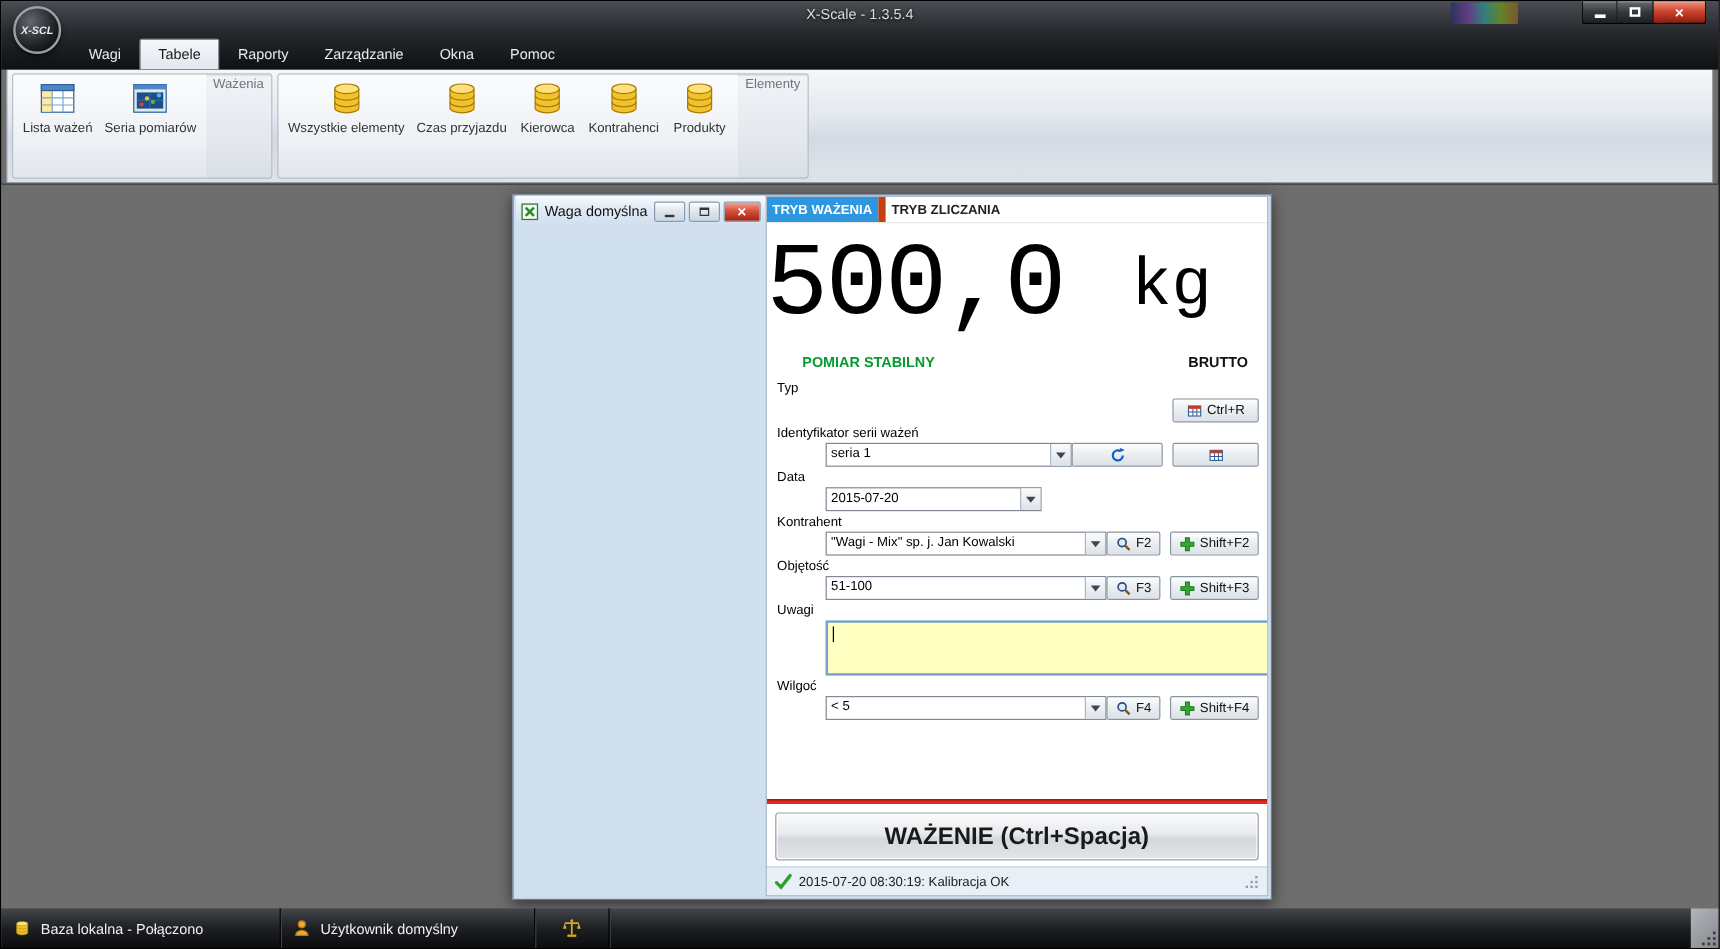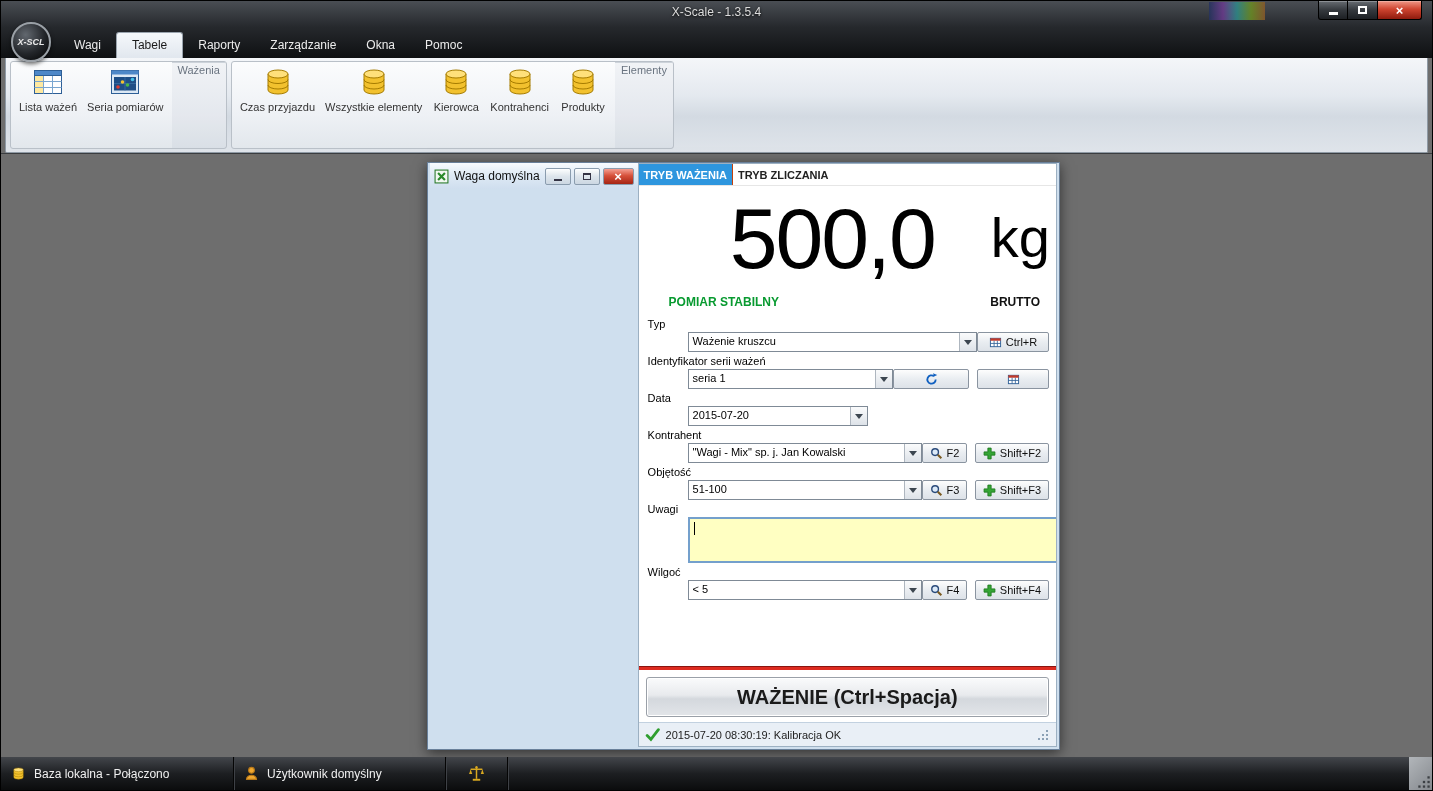--- a/index.html
+++ b/index.html
@@ -3,21 +3,21 @@
 <meta charset="utf-8">
 <style>
   * { margin:0; padding:0; box-sizing:border-box; }
   html,body { width:1433px; height:791px; overflow:hidden; background:#0a0a0a;
               font-family:"Liberation Sans","DejaVu Sans",sans-serif; }
   .app { position:relative; width:1433px; height:791px; background:#6e6e6e; border:1px solid #000; }
 
   
   .header { position:absolute; top:0; left:0; right:0; height:57px;
             background:linear-gradient(180deg,#4a4e54 0%,#26292d 45%,#0e1012 100%); }
-  .app-logo { position:absolute; left:10px; top:21px; width:40px; height:40px; border-radius:50%;
+  .app-logo { position:absolute; left:10px; top:4px; width:40px; height:40px; border-radius:50%;
               background:radial-gradient(circle at 35% 30%, #62686f 0%, #23262a 55%, #000 100%);
               border:2px solid #9aa0a6; box-shadow:0 2px 4px rgba(0,0,0,.6);
               display:flex; align-items:center; justify-content:center;
               color:#e8e8e8; font-size:9px; font-weight:bold; font-style:italic; z-index:5; }
   .app-title { position:absolute; top:4px; left:0; right:0; text-align:center;
                color:#dcdcdc; font-size:12px; text-shadow:0 1px 3px #000; }
   .color-strip { position:absolute; top:1px; left:1208px; width:56px; height:18px;
                  background:linear-gradient(90deg,#24335e,#6a3a8e,#2e8b8b,#6b8e23,#8a5a2a); opacity:.85; }
   .caption-btns { position:absolute; top:0; right:10px; display:flex; }
   .cbtn { height:19px; border:1px solid #000; border-top:none;
@@ -68,23 +68,23 @@
           background:linear-gradient(#fdfefe,#dde5ec 50%,#ccd7e2);
           display:flex; align-items:center; justify-content:center; color:#334; cursor:pointer; }
   .wbtn.close { width:31px; background:linear-gradient(#f5a093,#d6503a 45%,#a52414); color:#fff; }
   .wg-min { display:inline-block; width:8px; border-bottom:2px solid #334; margin-top:7px; }
   .wg-max { display:inline-block; width:8px; height:7px; border:1px solid #334; border-top:2px solid #334; }
 
   .swin-content { flex:1; background:#fff; border:1px solid #9cb0c2; display:flex; flex-direction:column; overflow:hidden; }
   .swin-tabs { height:22px; display:flex; align-items:stretch; border-bottom:1px solid #e6e6e6; }
   .stab { display:flex; align-items:center; padding:0 5px; font-size:11px; font-weight:bold; color:#222; cursor:pointer; }
   .stab.active { background:#2e96de; color:#fff; }
-  .stab.plain { border-left:1px solid #c2410c; }
-
-  .weight-area { height:104px; display:flex; align-items:center; justify-content:flex-end; padding-right:6px; }
+  .stab.plain { border-left:6px solid #c2410c; }
+
+  .weight-area { height:104px; display:flex; align-items:center; padding-right:16px;font-family:Liberation Mono, monospace; }
   .weight-value { font-size:86px; line-height:1; color:#000; letter-spacing:-2px; }
   .weight-unit { font-size:56px; line-height:1; color:#000; margin-left:56px; }
 
   .statusline { display:flex; justify-content:space-between; align-items:center;
                 padding:5px 16px 5px 30px; font-size:12px; font-weight:bold; }
   .measure-status { color:#089a30; }
   .weight-mode { color:#111;margin-left:15px; }
 
   .form { padding:1px 7px 0; }
   .flabel { margin:3px 0 2px 2px; font-size:11px; color:#000; }
@@ -252,27 +252,27 @@
         </div>
       </div>
       <div class="rgl">Ważenia</div>
     </div>
     <div class="rgroup">
       <div class="ritems">
         <div class="ritem">
           <svg class="ric">
               <use href="#icon-db32"></use>
             </svg>
+          <span>Wszystkie elementy</span>
+        </div>
+        <div class="ritem">
+          <svg class="ric">
+              <use href="#icon-db32"></use>
+            </svg>
           <span>Czas przyjazdu</span>
-        </div>
-        <div class="ritem">
-          <svg class="ric">
-              <use href="#icon-db32"></use>
-            </svg>
-          <span>Wszystkie elementy</span>
         </div>
         <div class="ritem">
           <svg class="ric">
               <use href="#icon-db32"></use>
             </svg>
           <span>Kierowca</span>
         </div>
         <div class="ritem">
           <svg class="ric">
               <use href="#icon-db32"></use>
@@ -325,24 +325,20 @@
 
         <div class="statusline">
           <span class="measure-status">POMIAR STABILNY</span>
           <span class="weight-mode">BRUTTO</span>
         </div>
 
         <div class="form">
 
           <div class="flabel">Typ</div>
           <div class="frow">
-            <div class="combo cw-full">
-              <span class="cval">Ważenie kruszcu</span>
-              <span class="cdd"></span>
-            </div>
             <div class="row-buttons">
               <button class="btn bw-m">
                 <svg class="mi">
                     <use href="#icon-minitable"></use>
                   </svg>
                 <span>Ctrl+R</span>
               </button>
             </div>
           </div>
 

